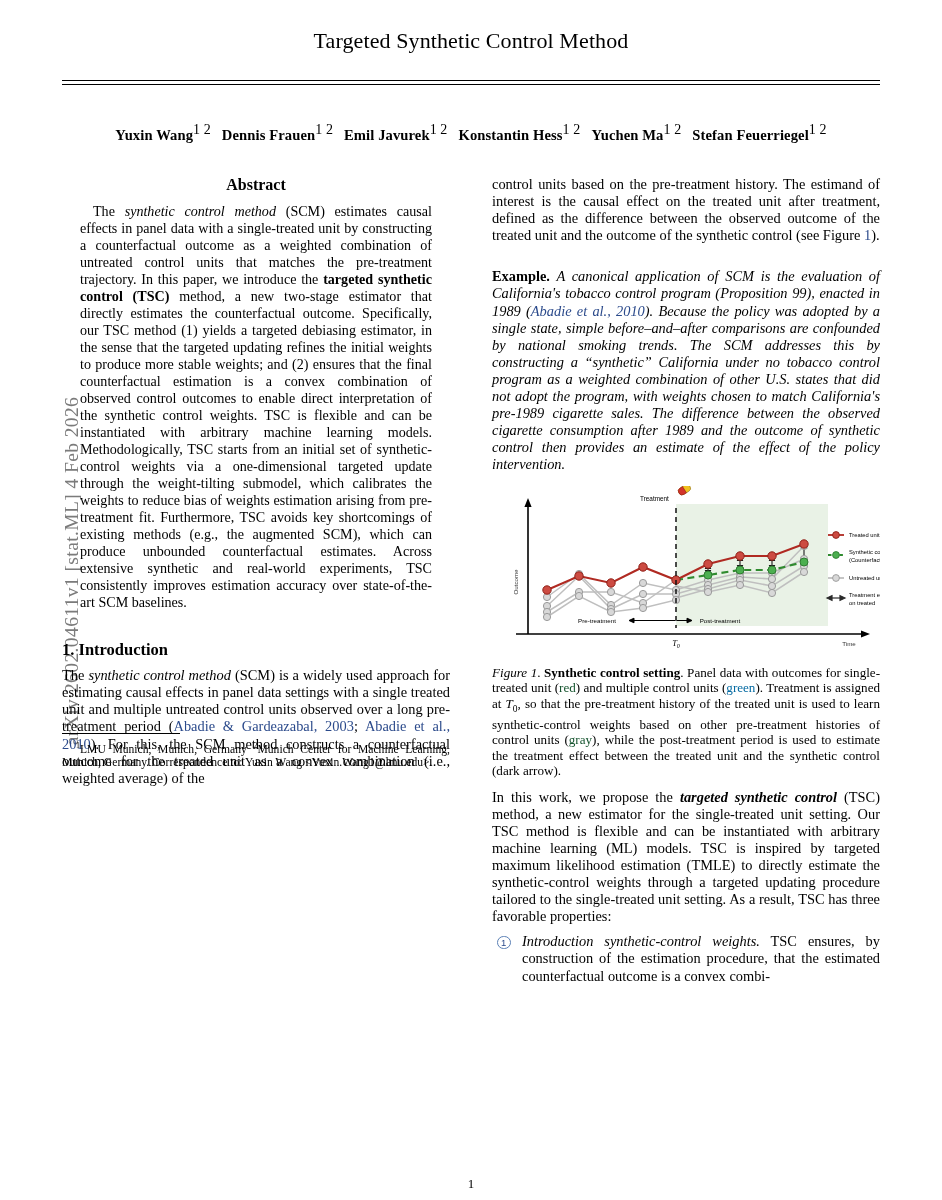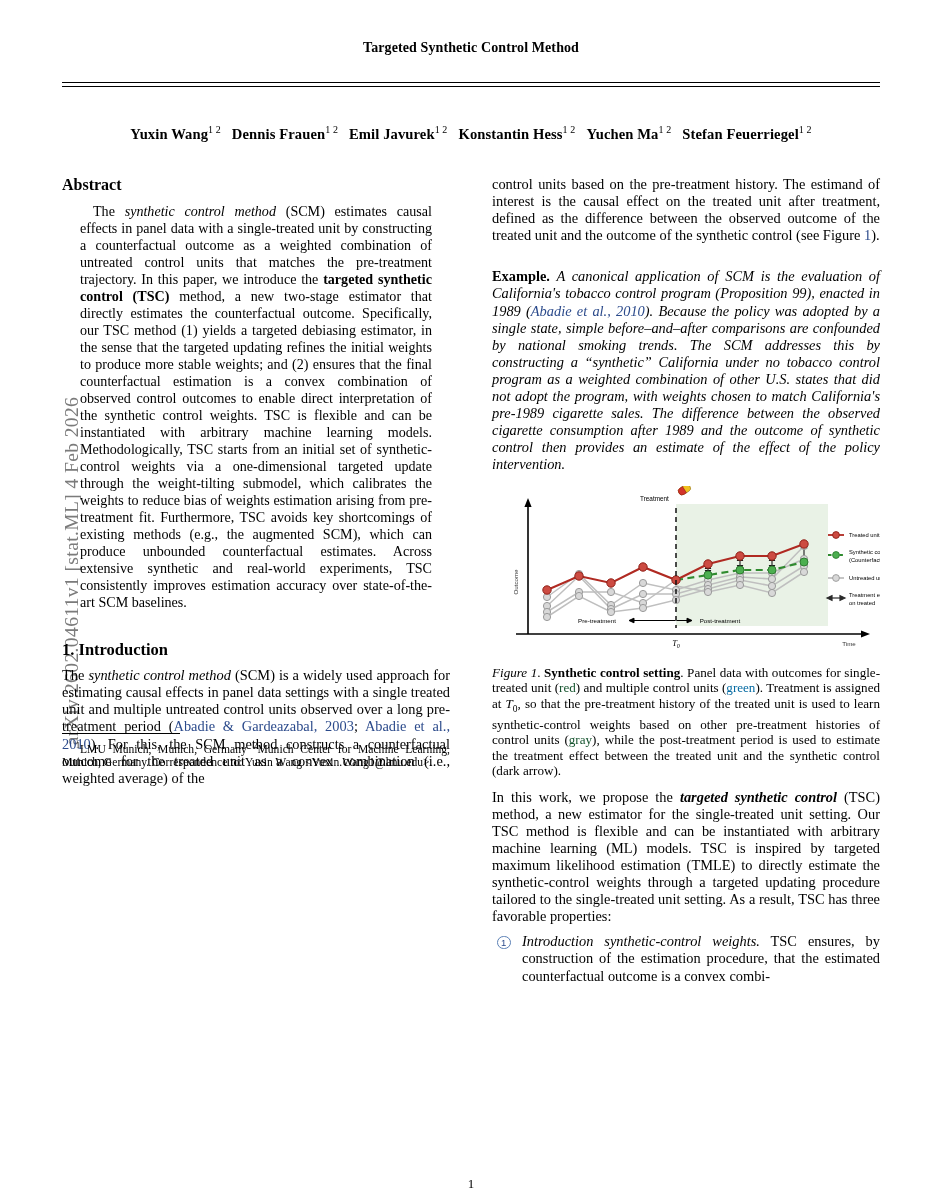--- a/index.html
+++ b/index.html
@@ -33,23 +33,23 @@
   .page {
     position: absolute;
     left: 62px;
     top: 0;
     width: 818px;
     height: 1200px;
   }
 
   .title {
     text-align: center;
-    font-size: 14px;
-    font-weight: bold;
-    margin-top: 40px;
+    font-size: 22px;
+    font-weight: normal;
+    margin-top: 28px;
     letter-spacing: 0.1px;
   }
 
   .rule {
     border: 0;
     border-top: 1.6px solid #000;
     margin: 26px 0 0 0;
     height: 0;
   }
   .rule2 {
@@ -59,21 +59,21 @@
     height: 0;
   }
 
   .authors {
     text-align: center;
     font-size: 14.6px;
     font-weight: bold;
     margin-top: 38px;
     letter-spacing: 0.1px;
   }
-  .authors sup { font-weight: normal; font-size: 10px; vertical-align: super; }
+  .authors sup { font-weight: normal; font-size: 14px; vertical-align: super; }
   .author-name { white-space: nowrap; }
   .author-gap { display: inline-block; width: 11px; }
 
   
   .columns {
     position: absolute;
     top: 176px;
     left: 0;
     width: 818px;
     height: 1010px;
@@ -83,20 +83,21 @@
     top: 0;
     width: 388px;
     font-size: 14.4px;
     line-height: 17.1px;
     text-align: justify;
   }
   .col-left  { left: 0; }
   .col-right { left: 430px; }
 
   .abstract-head {
+    text-align: center;
     font-weight: bold;
     font-size: 16px;
     margin: 0 0 10px 0;
   }
   .abstract-body {
     margin: 0 18px;
     font-size: 14.1px;
     line-height: 17.0px;
     text-align: justify;
     text-justify: inter-word;

